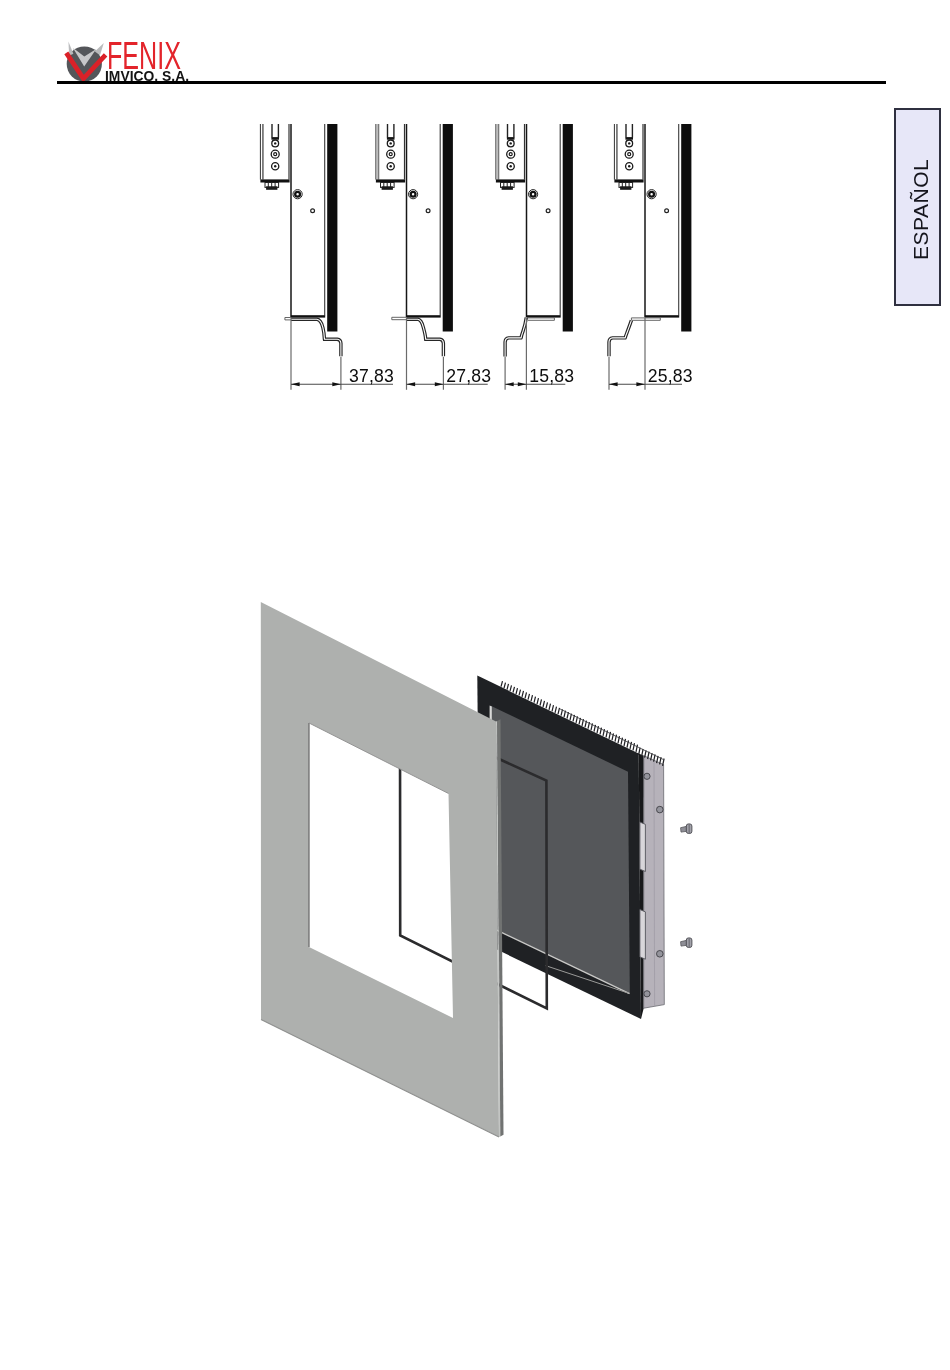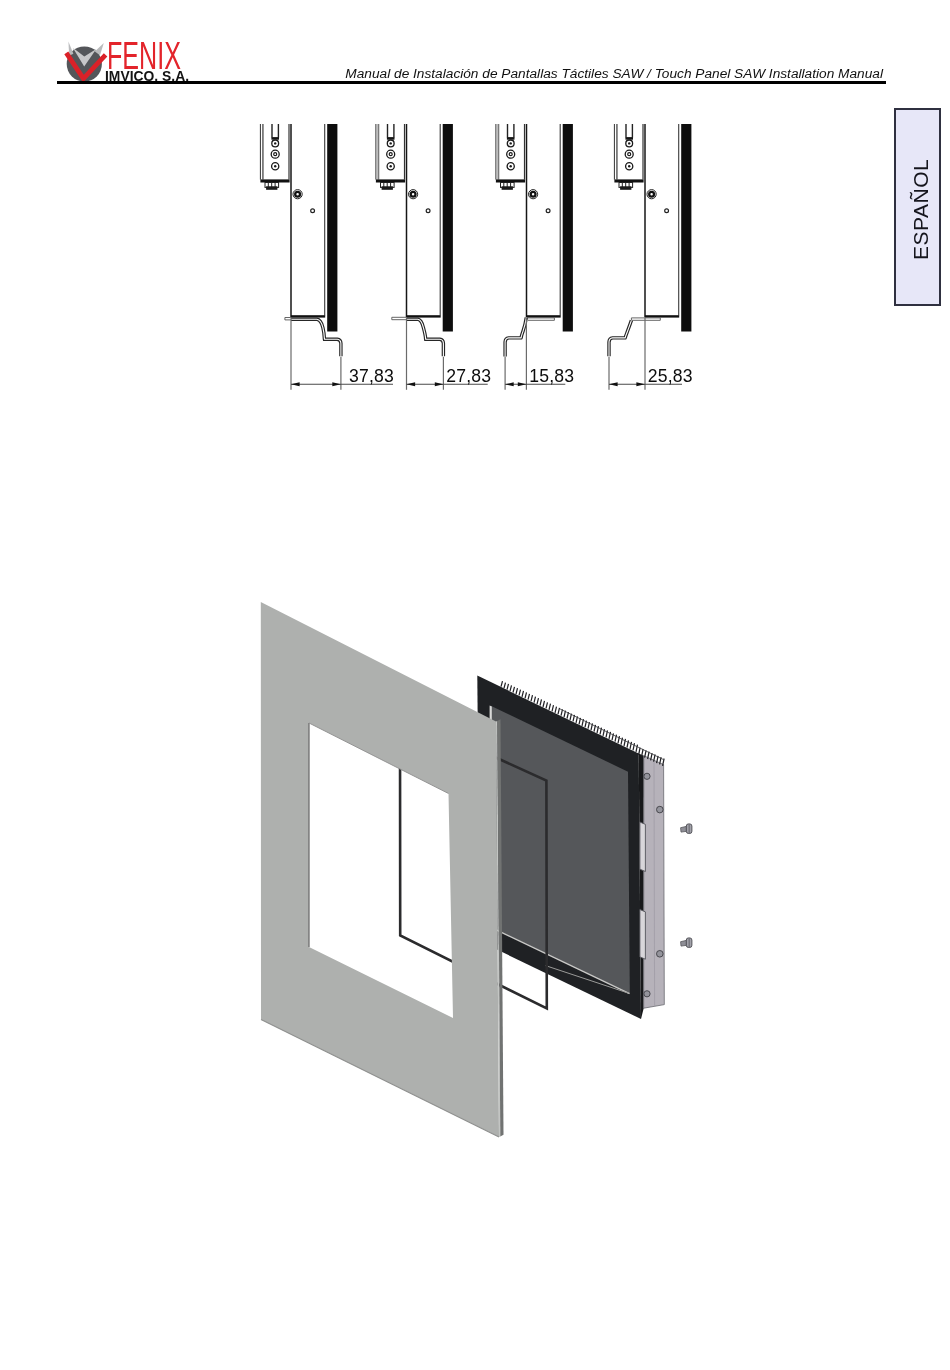--- a/index.html
+++ b/index.html
@@ -16,21 +16,20 @@
     <polygon points="68.4,41.4 73.4,53.8 69.2,55.8" fill="#b9babc"></polygon>
     <polygon points="103.8,43.0 100.0,55.2 94.8,51.4" fill="#b9babc"></polygon>
     <polygon points="72.8,47.8 84.3,56.5 96.3,49.0 84.2,66.5" fill="#c7c7c9"></polygon>
     <path d="M66.3,52.8 L83.4,78.6 L105.6,54.8" stroke="#da2128" stroke-width="4.8" fill="none"></path>
   </svg>
 
   <div class="abs" style="left:107px;top:37px;font-size:38px;line-height:1;color:#e3242b;transform:scaleX(0.66);transform-origin:0 0;white-space:nowrap;">FENIX</div>
 
   <div class="abs" style="left:104.5px;top:67.8px;font-size:15px;line-height:1;font-weight:bold;color:#141414;transform:scaleX(0.925);transform-origin:0 0;white-space:nowrap;">IMVICO, S.A.</div>
 
-  <div class="abs" style="left:0px;top:66px;width:883px;text-align:right;font-size:13.7px;line-height:1.2;font-style:italic;color:#111;white-space:nowrap;">Manual de Instalación de Pantallas Táctiles SAW / Touch Panel SAW Installation Manual</div>
 
   <div class="abs" style="left:57px;top:81px;width:829px;height:2.7px;background:#000;"></div>
 
   <div class="abs" style="left:893.5px;top:108px;width:47px;height:198px;background:#e7e7f8;border:2.2px solid #2f3040;box-sizing:border-box;"></div>
 
   <div class="abs" style="left:873.5px;top:203px;width:94px;height:20px;transform:rotate(-90deg);transform-origin:47px 10px;font-size:21px;line-height:20px;color:#15151d;letter-spacing:0.5px;text-align:center;">ESPAÑOL</div>
 
   <svg class="abs" style="left:250px;top:115px" width="460" height="285" viewBox="250 115 460 285">
 <defs>
 <g id="brk">

